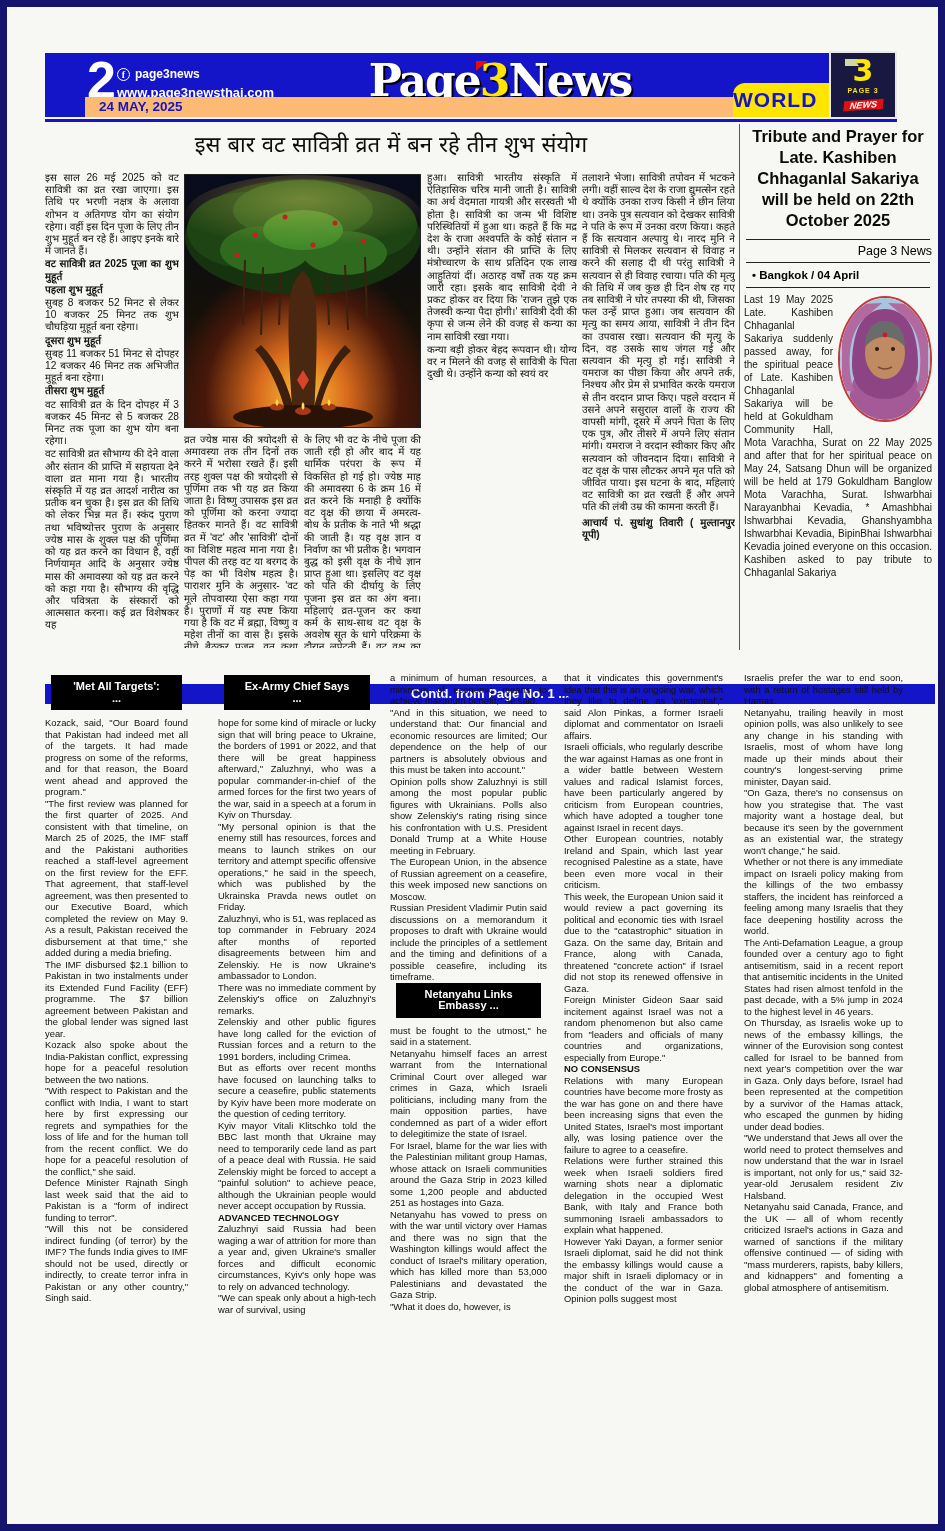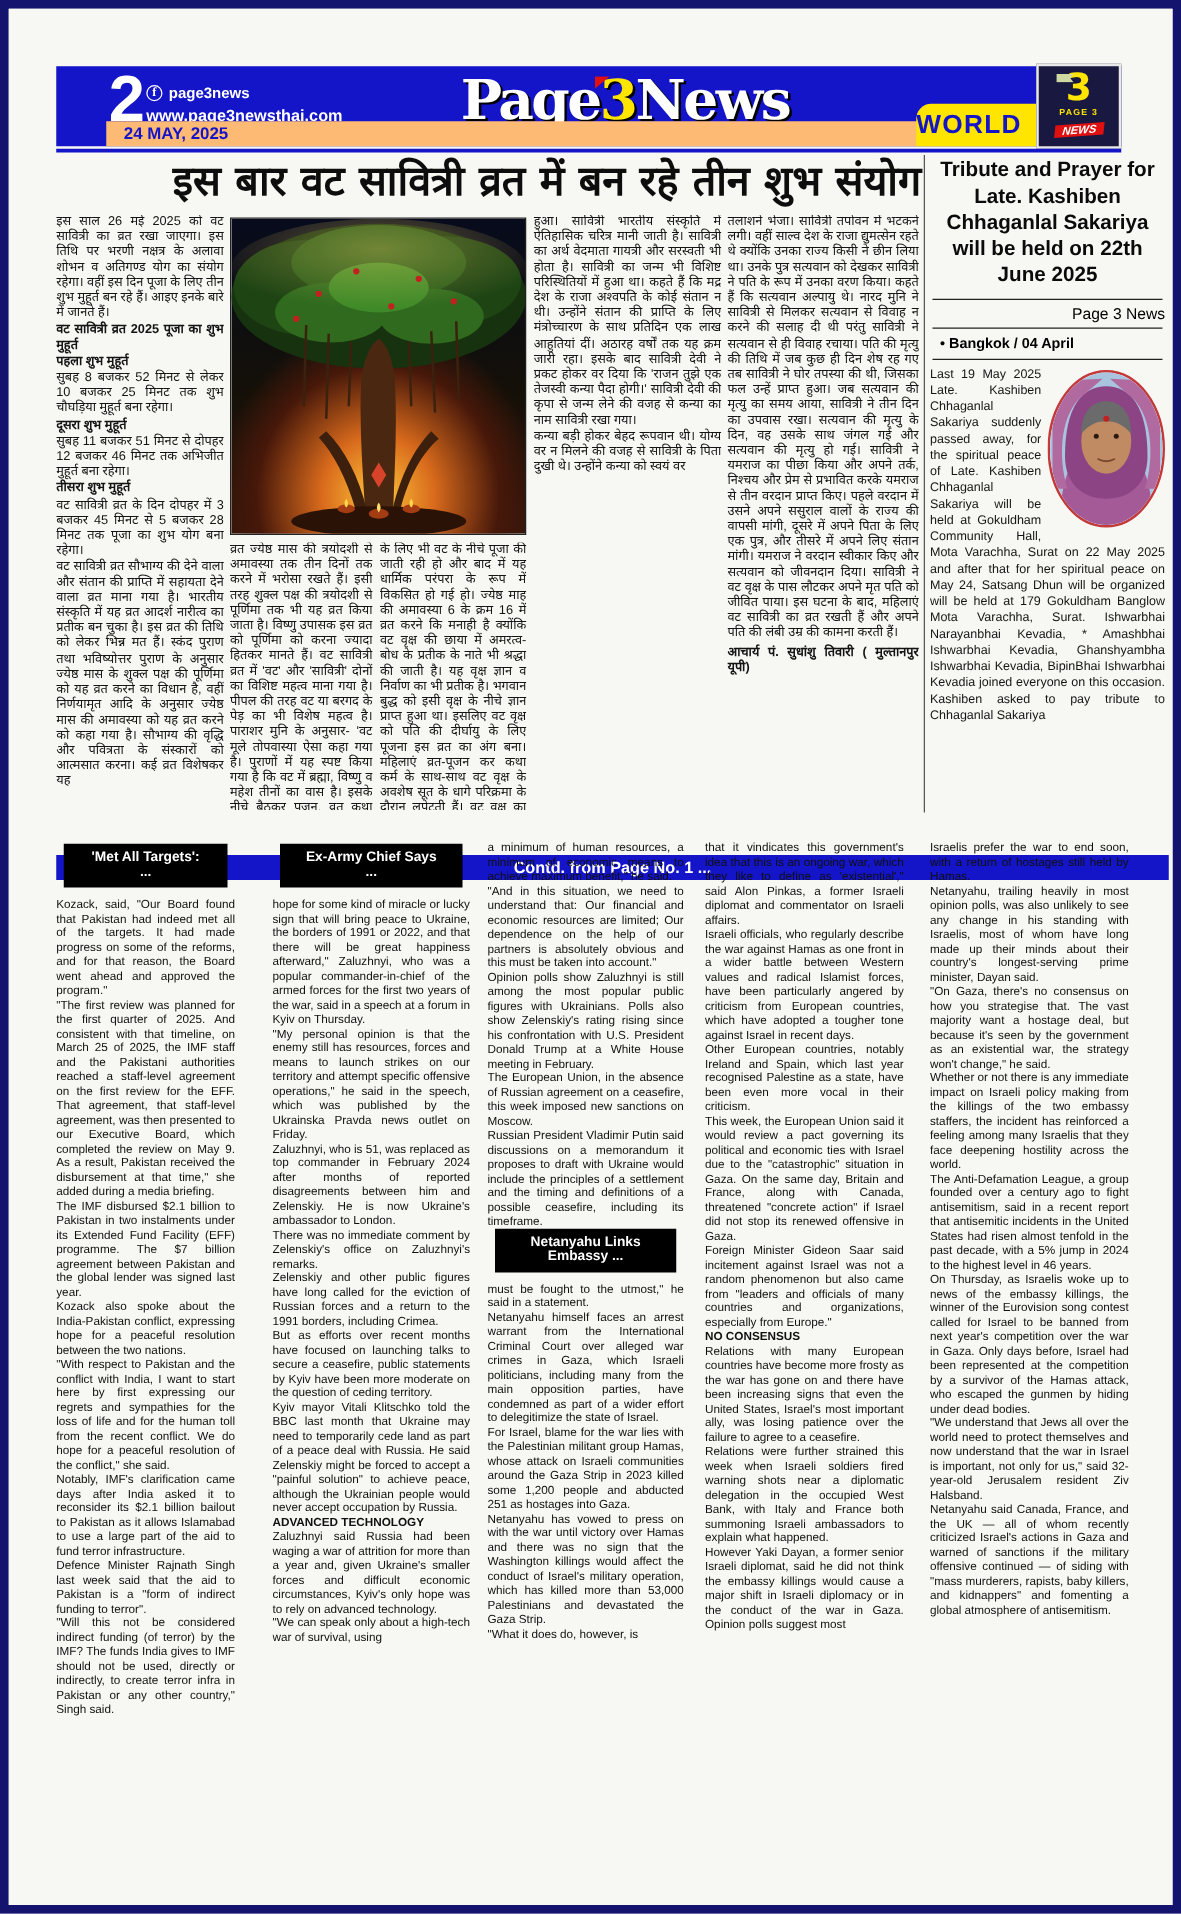--- a/index.html
+++ b/index.html
@@ -18,21 +18,21 @@
   .band-yellow{position:absolute;left:78px;top:90px;width:744px;height:20px;background:#fdba74}
   .date-strip{position:absolute;left:14px;top:2px;color:#1414c8;font-weight:bold;font-size:13.5px}
   .world-tab{position:absolute;left:726px;top:76px;width:96px;height:34px;background:#ffe500;border-radius:12px 0 0 0;color:#1414c8;font-weight:bold;font-size:21px;line-height:34px;letter-spacing:1px}
   .logo-box{position:absolute;left:822px;top:44px;width:68px;height:68px;background:#181840;border:2px solid #e8e8e8;text-align:center}
   .logo-box .l3{color:#ffe500;font-weight:bold;font-size:30px;line-height:30px;margin-top:3px;font-family:"DejaVu Sans",sans-serif}
   .logo-box .lsm{color:#ffe500;font-size:7px;letter-spacing:1px;font-weight:bold;margin-top:1px}
   .logo-box .lnews{display:inline-block;margin-top:2px;background:#e01010;color:#fff;font-style:italic;font-weight:bold;font-size:9px;padding:0 6px;transform:skewX(-10deg) rotate(-4deg)}
   .flag{position:absolute;left:14px;top:6px;width:14px;height:7px;background:#cfd8a0;clip-path:polygon(0 0,100% 0,80% 50%,100% 100%,0 100%)}
   .blue-rule{position:absolute;left:38px;top:112px;width:852px;height:3px;background:#1414c8}
   
-  .headline{position:absolute;left:38px;top:117px;width:692px;text-align:right;font-size:33px;font-weight:bold;color:#0d0d0d;font-family:"DejaVu Sans",sans-serif;line-height:42px}
+  .headline{position:absolute;left:38px;top:117px;width:692px;text-align:center;font-size:22px;font-weight:normal;color:#0d0d0d;font-family:"DejaVu Sans",sans-serif;line-height:42px}
   .hindi-sec{position:absolute;left:38px;top:163px;width:692px;height:480px;overflow:hidden}
   .hcol{position:absolute;font-size:10.2px;line-height:12.2px;text-align:justify;color:#141414;overflow:hidden}
   .hcol p{margin:0 0 1px 0}
   .hcol .subhead{font-weight:bold}
   #hc1{left:0;top:2px;width:134px;height:476px}
   #hc2{left:139px;top:264px;width:114px;height:214px}
   #hc3{left:259px;top:264px;width:117px;height:214px}
   #hc4{left:382px;top:2px;width:150px;height:476px}
   #hc5{left:537px;top:2px;width:153px;height:476px}
   .tree-wrap{position:absolute;left:139px;top:4px;width:237px;height:254px;border:1px solid #222;overflow:hidden}
@@ -176,21 +176,21 @@
     <div class="hcol" id="hc5">
       <div>
             <p>तलाशने भेजा। सावित्री तपोवन में भटकने लगी। वहीं साल्व देश के राजा द्युमत्सेन रहते थे क्योंकि उनका राज्य किसी ने छीन लिया था। उनके पुत्र सत्यवान को देखकर सावित्री ने पति के रूप में उनका वरण किया। कहते हैं कि सत्यवान अल्पायु थे। नारद मुनि ने सावित्री से मिलकर सत्यवान से विवाह न करने की सलाह दी थी परंतु सावित्री ने सत्यवान से ही विवाह रचाया। पति की मृत्यु की तिथि में जब कुछ ही दिन शेष रह गए तब सावित्री ने घोर तपस्या की थी, जिसका फल उन्हें प्राप्त हुआ। जब सत्यवान की मृत्यु का समय आया, सावित्री ने तीन दिन का उपवास रखा। सत्यवान की मृत्यु के दिन, वह उसके साथ जंगल गई और सत्यवान की मृत्यु हो गई। सावित्री ने यमराज का पीछा किया और अपने तर्क, निश्चय और प्रेम से प्रभावित करके यमराज से तीन वरदान प्राप्त किए। पहले वरदान में उसने अपने ससुराल वालों के राज्य की वापसी मांगी, दूसरे में अपने पिता के लिए एक पुत्र, और तीसरे में अपने लिए संतान मांगी। यमराज ने वरदान स्वीकार किए और सत्यवान को जीवनदान दिया। सावित्री ने वट वृक्ष के पास लौटकर अपने मृत पति को जीवित पाया। इस घटना के बाद, महिलाएं वट सावित्री का व्रत रखती हैं और अपने पति की लंबी उम्र की कामना करती हैं।</p>
           </div>
       <div class="author-line">आचार्य पं. सुधांशु तिवारी ( मुल्तानपुर यूपी)</div>
     </div>
   </div>
 
   <div class="v-divider"></div>
   <div class="tribute">
-    <div class="trib-head">Tribute and Prayer for Late. Kashiben Chhaganlal Sakariya will be held on 22th June 2025</div>
+    <div class="trib-head">Tribute and Prayer for Late. Kashiben Chhaganlal Sakariya will be held on 22th October 2025</div>
     <div class="trib-rule"></div>
     <div class="trib-byline">Page 3 News</div>
     <div class="trib-rule"></div>
     <div class="trib-dateline">•    Bangkok  /  04 April</div>
     <div class="trib-rule"></div>
     <div class="trib-body">
       <div class="photo">
         <svg width="94" height="128" viewBox="0 0 94 128">
           <defs>
                 <clipPath id="oval">
@@ -220,21 +220,20 @@
   <div class="contd-bar">Contd. from Page No. 1 ...</div>
 
   <div class="cont" id="cc1">
     <div class="bhead">'Met All Targets':  ...</div>
     <div>
           <p>Kozack, said, "Our Board found that Pakistan had indeed met all of the targets. It had made progress on some of the reforms, and for that reason, the Board went ahead and approved the program."</p>
           <p>"The first review was planned for the first quarter of 2025. And consistent with that timeline, on March 25 of 2025, the IMF staff and the Pakistani authorities reached a staff-level agreement on the first review for the EFF. That agreement, that staff-level agreement, was then presented to our Executive Board, which completed the review on May 9. As a result, Pakistan received the disbursement at that time," she added during a media briefing.</p>
           <p>The IMF disbursed $2.1 billion to Pakistan in two instalments under its Extended Fund Facility (EFF) programme. The $7 billion agreement between Pakistan and the global lender was signed last year.</p>
           <p>Kozack also spoke about the India-Pakistan conflict, expressing hope for a peaceful resolution between the two nations.</p>
           <p>"With respect to Pakistan and the conflict with India, I want to start here by first expressing our regrets and sympathies for the loss of life and for the human toll from the recent conflict. We do hope for a peaceful resolution of the conflict," she said.</p>
-          <p>Notably, IMF's clarification came days after India asked it to reconsider its $2.1 billion bailout to Pakistan as it allows Islamabad to use a large part of the aid to fund terror infrastructure.</p>
           <p>Defence Minister Rajnath Singh last week said that the aid to Pakistan is a "form of indirect funding to terror".</p>
           <p>"Will this not be considered indirect funding (of terror) by the IMF? The funds India gives to IMF should not be used, directly or indirectly, to create terror infra in Pakistan or any other country," Singh said.</p>
         </div>
   </div>
 
   <div class="cont" id="cc2">
     <div class="bhead">Ex-Army Chief Says ...</div>
     <div>
           <p>hope for some kind of miracle or lucky sign that will bring peace to Ukraine, the borders of 1991 or 2022, and that there will be great happiness afterward," Zaluzhnyi, who was a popular commander-in-chief of the armed forces for the first two years of the war, said in a speech at a forum in Kyiv on Thursday.</p>
           <p>"My personal opinion is that the enemy still has resources, forces and means to launch strikes on our territory and attempt specific offensive operations," he said in the speech, which was published by the Ukrainska Pravda news outlet on Friday.</p>

